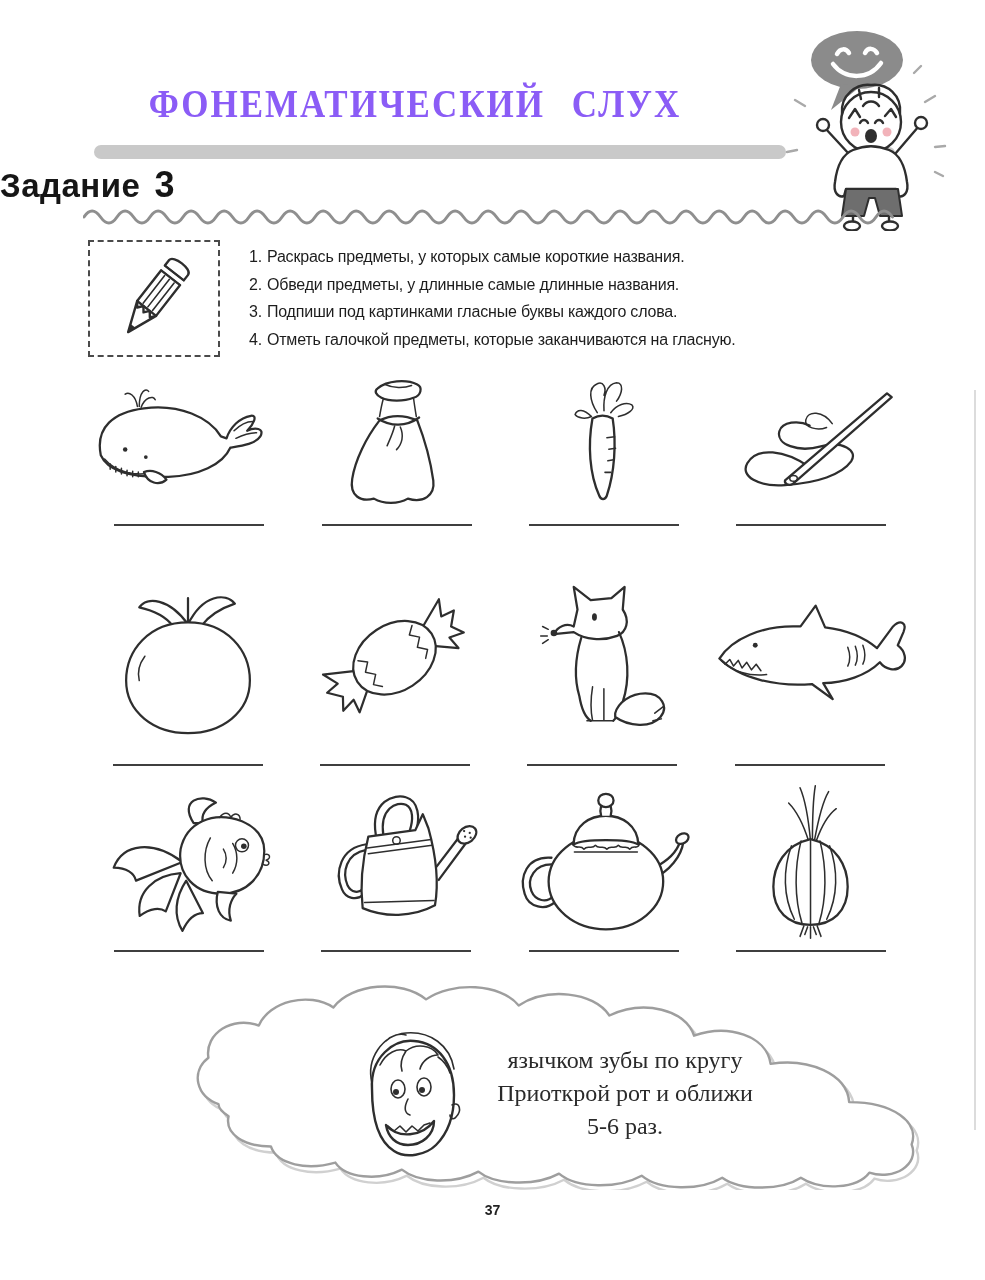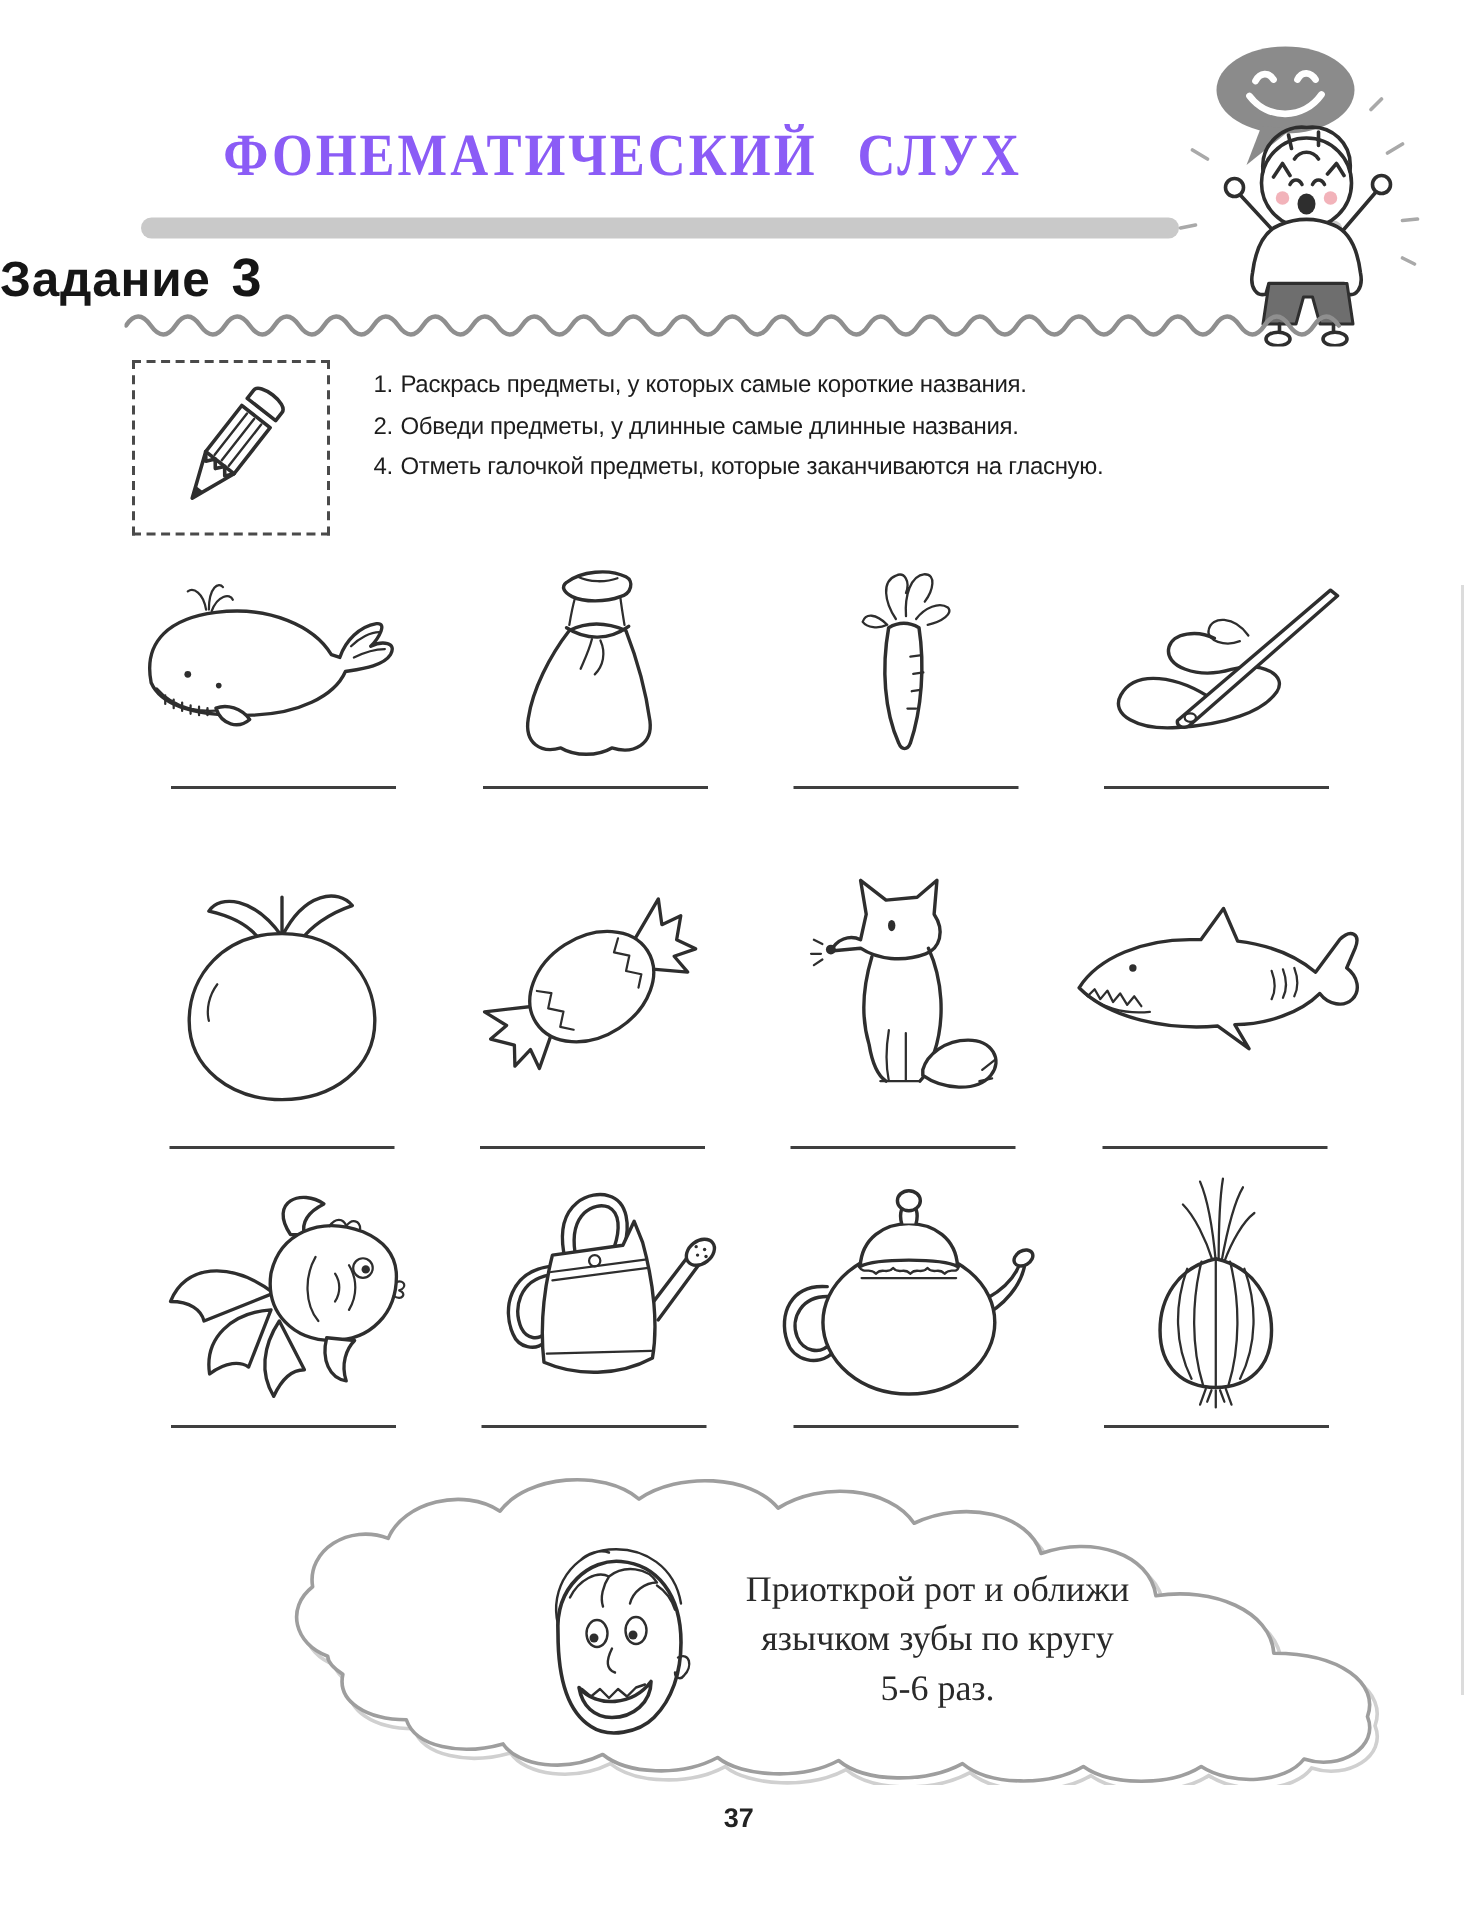--- a/index.html
+++ b/index.html
@@ -55,21 +55,21 @@
   .imgwrap{flex:1;display:flex;align-items:center;justify-content:center;width:100%;padding-bottom:6px;box-sizing:border-box;}
   .answer-line{width:150px;height:2px;background:#3f3f3f;}
 
   
   .cloud{position:absolute;left:152px;top:976px;}
   .cloud-face{position:absolute;left:342px;top:1012px;}
   .cloud-text{
     position:absolute;left:475px;top:1044px;width:300px;text-align:center;
     font-family:"Liberation Serif", serif;font-size:24px;line-height:33px;color:#2a2a2a;
   }
-  .page-number{position:absolute;top:1202px;left:0;width:985px;text-align:center;font-size:18px;font-weight:bold;color:#222;}
+  .page-number{position:absolute;top:1202px;left:0;width:985px;text-align:center;font-size:14px;font-weight:bold;color:#222;}
   .edge-line{position:absolute;left:974px;top:390px;width:2px;height:740px;background:#dcdcdc;}
   .top-boy{position:absolute;left:775px;top:26px;}
 </style>
 </head>
 <body>
 
 <div class="title"><span>ФОНЕМАТИЧЕСКИЙ СЛУХ</span></div>
 
 <div class="gray-bar"></div>
 <div class="gray-bar-cap">
@@ -121,20 +121,21 @@
     <path class="sw" d="M10,23 L34,23 L34,62 L10,62 Z"></path>
     <path class="s1" d="M16,25 L16,60 M22,25 L22,60 M28,25 L28,60"></path>
     <path class="sw" d="M10,62 L14,67 L18,62 L22,67 L26,62 L30,67 L34,62 L22,92 Z"></path>
     <path class="f" d="M19,84 L25,84 L22,93 Z"></path>
   </svg>
 </div>
 
 <div class="instructions">
   <div class="instr-item"><span class="num">1.</span><span>Раскрась предметы, у которых самые короткие названия.</span></div>
   <div class="instr-item"><span class="num">2.</span><span>Обведи предметы, у длинные самые длинные названия.</span></div>
+  <div class="instr-item"><span class="num">3.</span><span>Подпиши под картинками гласные буквы каждого слова.</span></div>
   <div class="instr-item"><span class="num">4.</span><span>Отметь галочкой предметы, которые заканчиваются на гласную.</span></div>
 </div>
 
 <div class="row row1">
 
   <div class="cell">
     <div class="imgwrap" aria-label="whale">
       <svg width="208" height="122" viewBox="0 0 220 130">
         <path class="sw" d="M16,78 C10,48 30,32 62,28 C100,23 132,38 144,58 L150,60 C154,48 164,38 176,36 C184,35 178,46 172,52 C180,48 191,49 186,58 C181,66 166,68 154,70 C146,88 120,100 88,101 C52,102 24,96 16,78 Z"></path>
         <path class="s1" d="M55,26 C53,14 46,10 42,13 M57,26 C57,10 64,6 67,10 M59,27 C63,16 72,14 74,19"></path>
@@ -326,20 +327,20 @@
   <ellipse class="s1" cx="56" cy="76" rx="7" ry="9"></ellipse>
   <ellipse class="s1" cx="82" cy="74" rx="7" ry="9"></ellipse>
   <circle class="f" cx="54" cy="79" r="3"></circle>
   <circle class="f" cx="80" cy="77" r="3"></circle>
   <path class="s1" d="M66,86 C62,94 62,100 68,102"></path>
   <path class="sw" d="M44,112 C56,126 80,124 92,108 C92,122 80,132 66,132 C54,132 46,124 44,112 Z"></path>
   <path class="s1" d="M46,113 L52,118 L58,113 L64,119 L70,113 L76,118 L82,112 L88,110"></path>
 </svg>
 
 <div class="cloud-text">
+  <div>язычком зубы по кругу</div>
   <div>Приоткрой рот и оближи</div>
-  <div>язычком зубы по кругу</div>
   <div>5-6 раз.</div>
 </div>
 
 <div class="edge-line"></div>
 
 <div class="page-number">37</div>
 
 </body></html>

